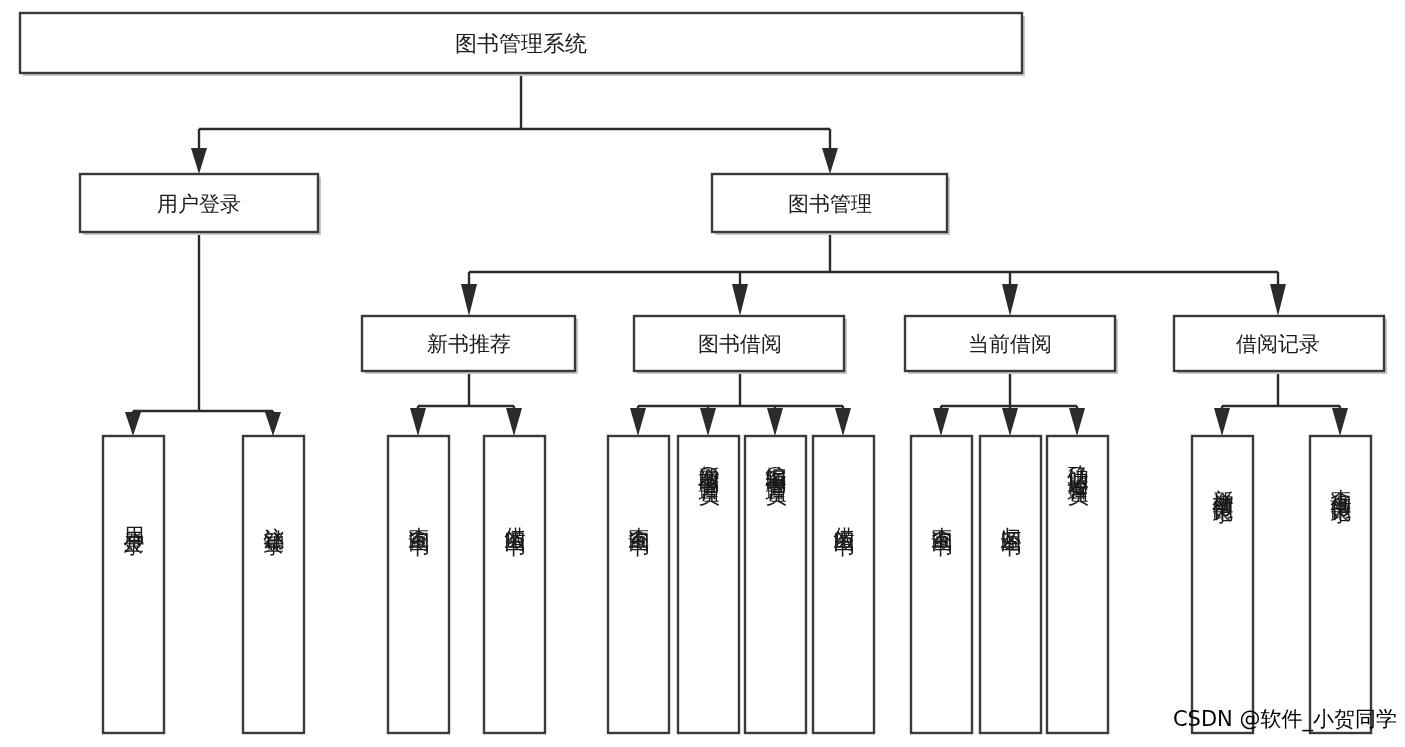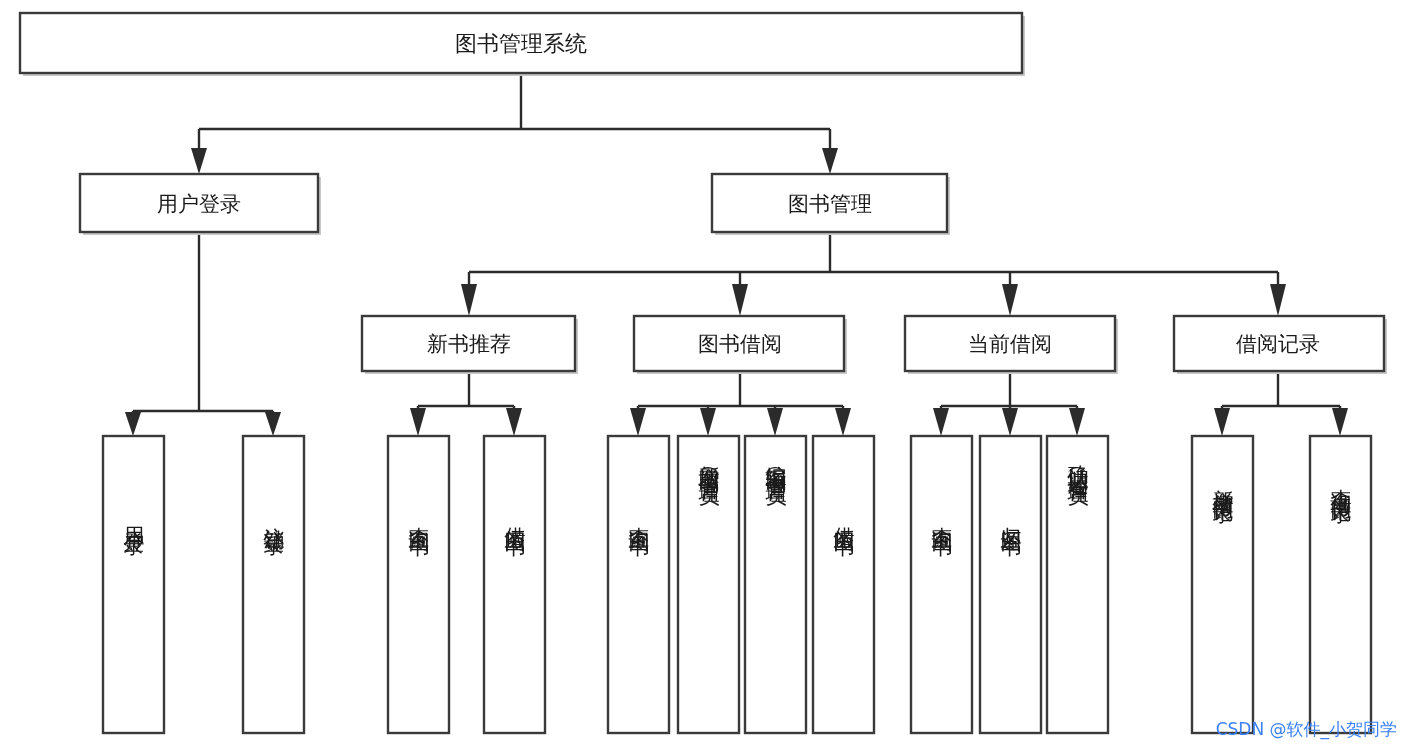--- a/index.html
+++ b/index.html
@@ -72,24 +72,24 @@
     font-family: "DejaVu Sans", "Liberation Sans", sans-serif;
     font-size: 21px;
     line-height: 1.0;
     color: #1a1a1a;
     letter-spacing: 3px;
     white-space: nowrap;
   }
   .watermark {
     position: absolute;
     right: 8px;
-    bottom: 6px;
-    font-family: "DejaVu Sans", "Liberation Sans", sans-serif;
-    font-size: 17px;
-    color: #3b82f6;
+    bottom: 14px;
+    font-family: "DejaVu Sans", "Liberation Sans", sans-serif;
+    font-size: 21px;
+    color: #000000;
     white-space: nowrap;
     pointer-events: none;
   }
 </style>
 </head>
 <body>
 
 <div id="diagram-root">
 
   <svg class="diagram-canvas" viewBox="0 0 1405 747">

